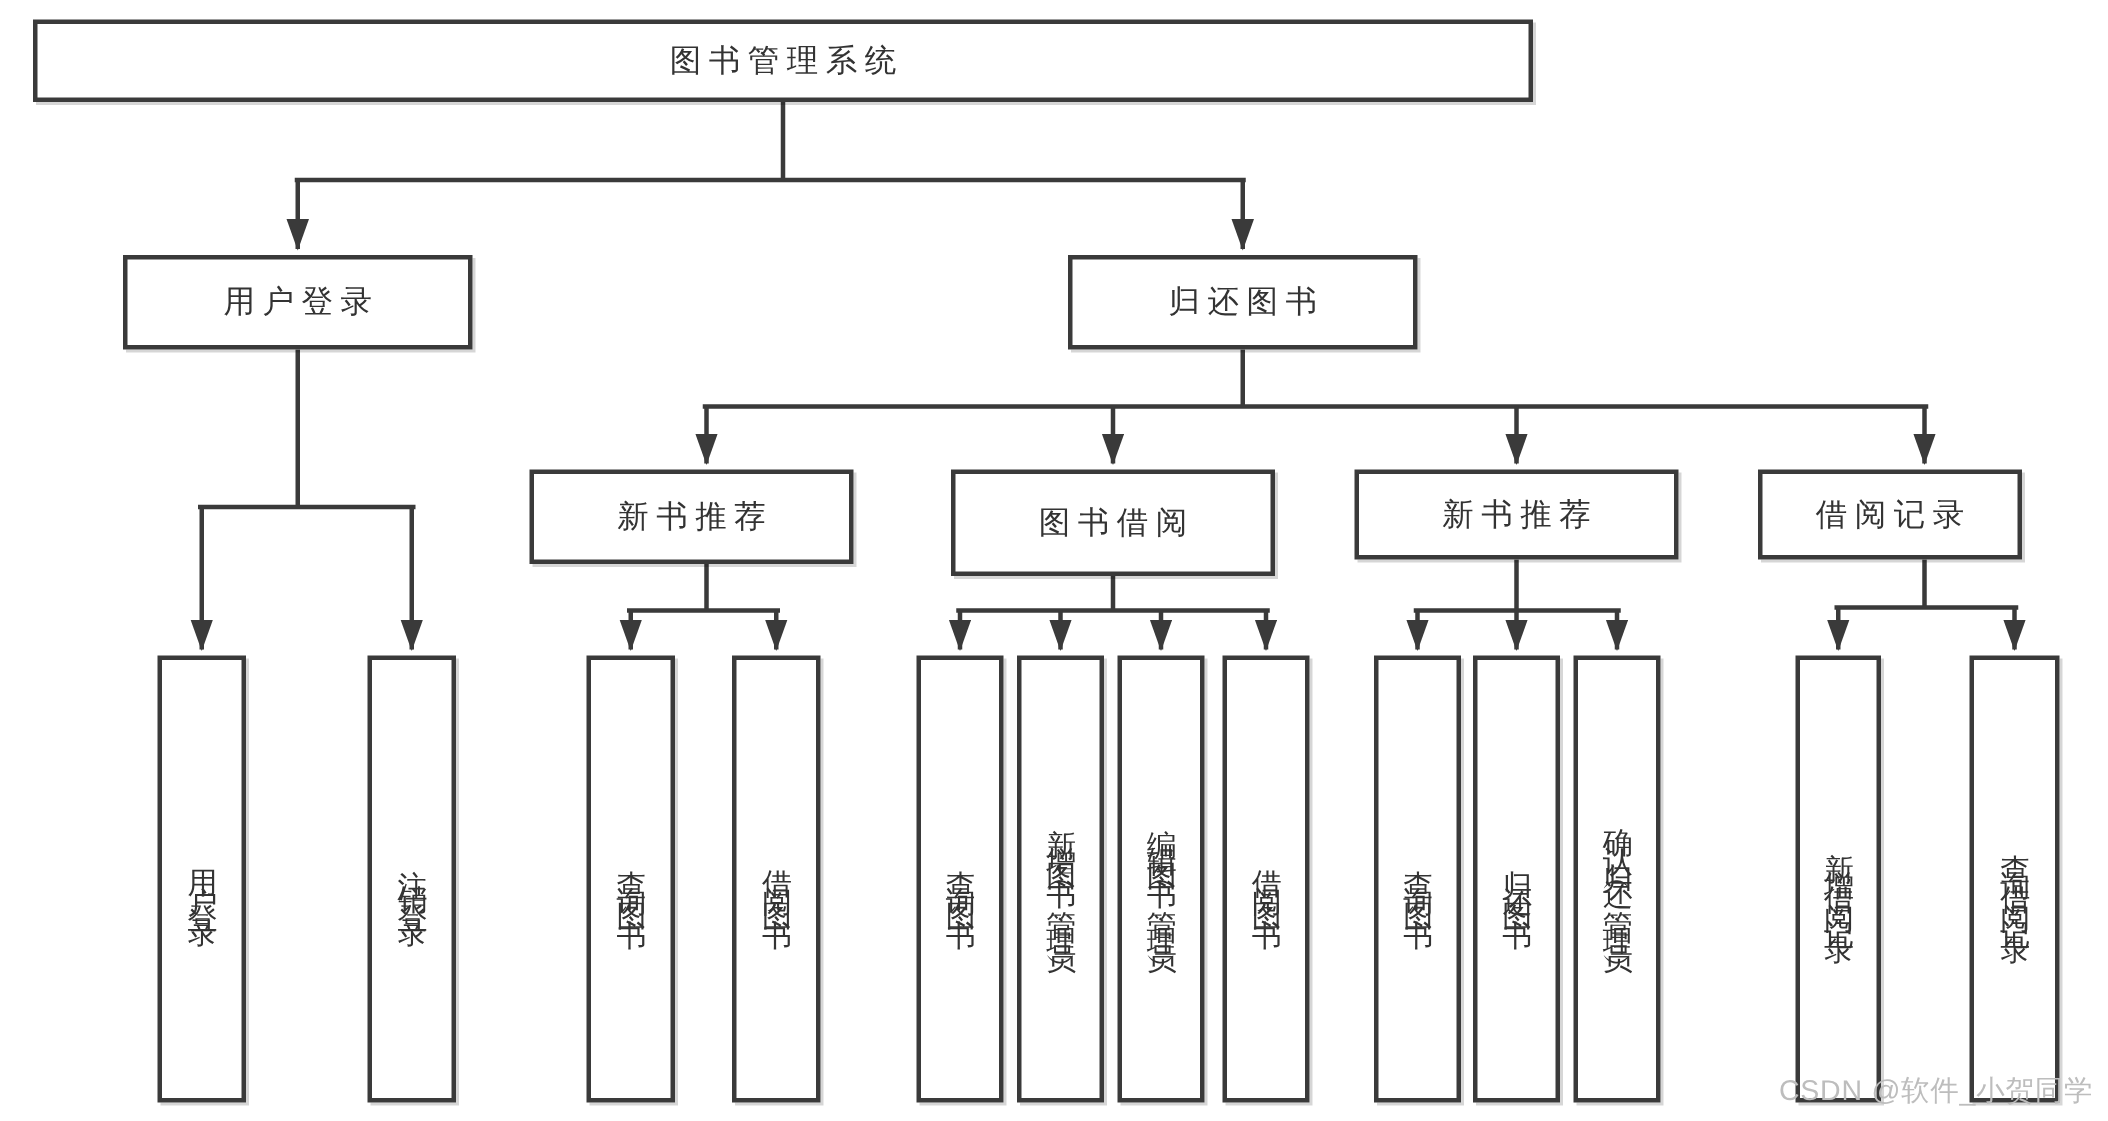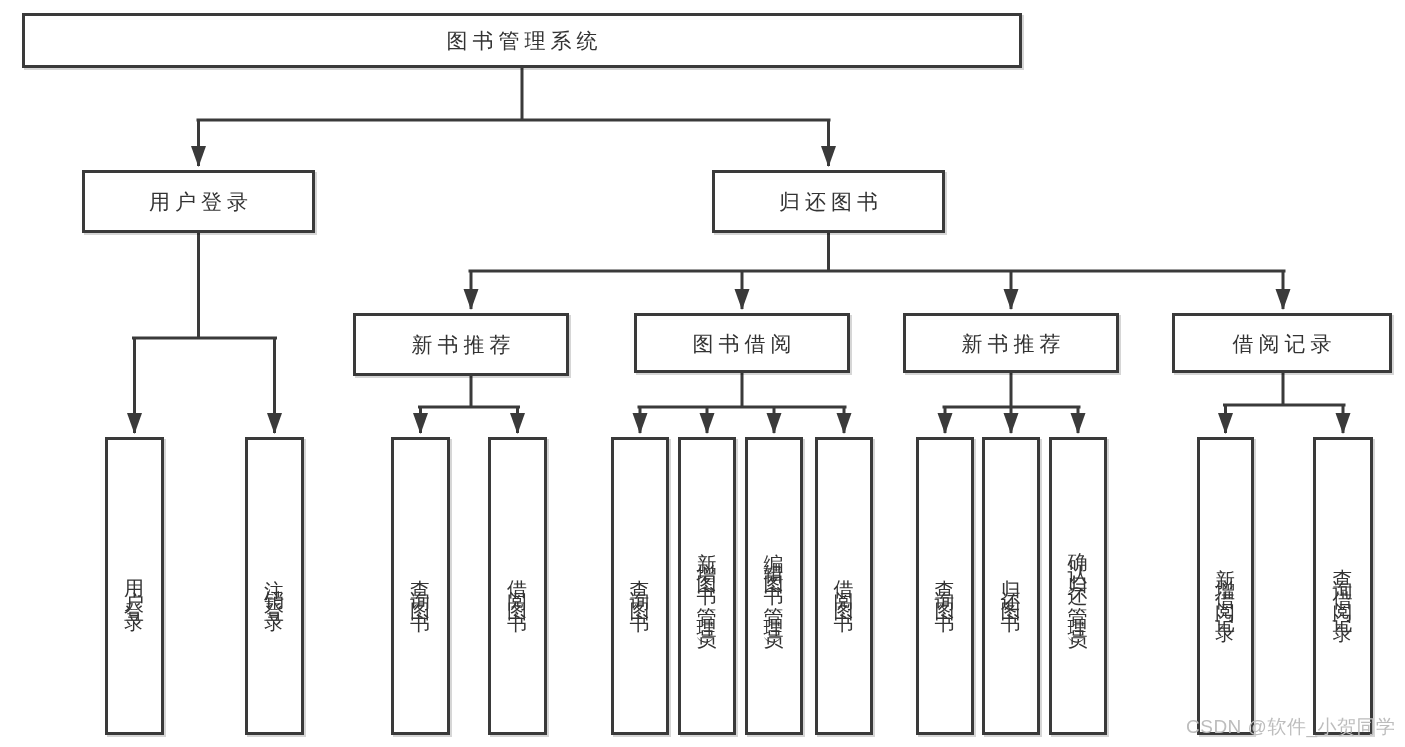--- a/index.html
+++ b/index.html
@@ -99,27 +99,27 @@
   <div class="node" style="left:82px;top:170px;width:233px;height:63px">
     <span class="hlabel">用户登录</span>
   </div>
   <div class="node" style="left:712px;top:170px;width:233px;height:63px">
     <span class="hlabel">归还图书</span>
   </div>
 
   <div class="node" style="left:353px;top:313px;width:216px;height:63px">
     <span class="hlabel">新书推荐</span>
   </div>
-  <div class="node" style="left:634px;top:313px;width:216px;height:60px">
+  <div class="node" style="left:634px;top:313px;width:216px;height:71px">
     <span class="hlabel">图书借阅</span>
   </div>
   <div class="node" style="left:903px;top:313px;width:216px;height:60px">
     <span class="hlabel">新书推荐</span>
   </div>
-  <div class="node" style="left:1172px;top:313px;width:220px;height:60px">
+  <div class="node" style="left:1172px;top:313px;width:176px;height:60px">
     <span class="hlabel">借阅记录</span>
   </div>
 
   <div class="node" style="left:105px;top:437px;width:59px;height:298px">
     <span class="vlabel">用户登录</span>
   </div>
   <div class="node" style="left:245px;top:437px;width:59px;height:298px">
     <span class="vlabel">注销登录</span>
   </div>
 

